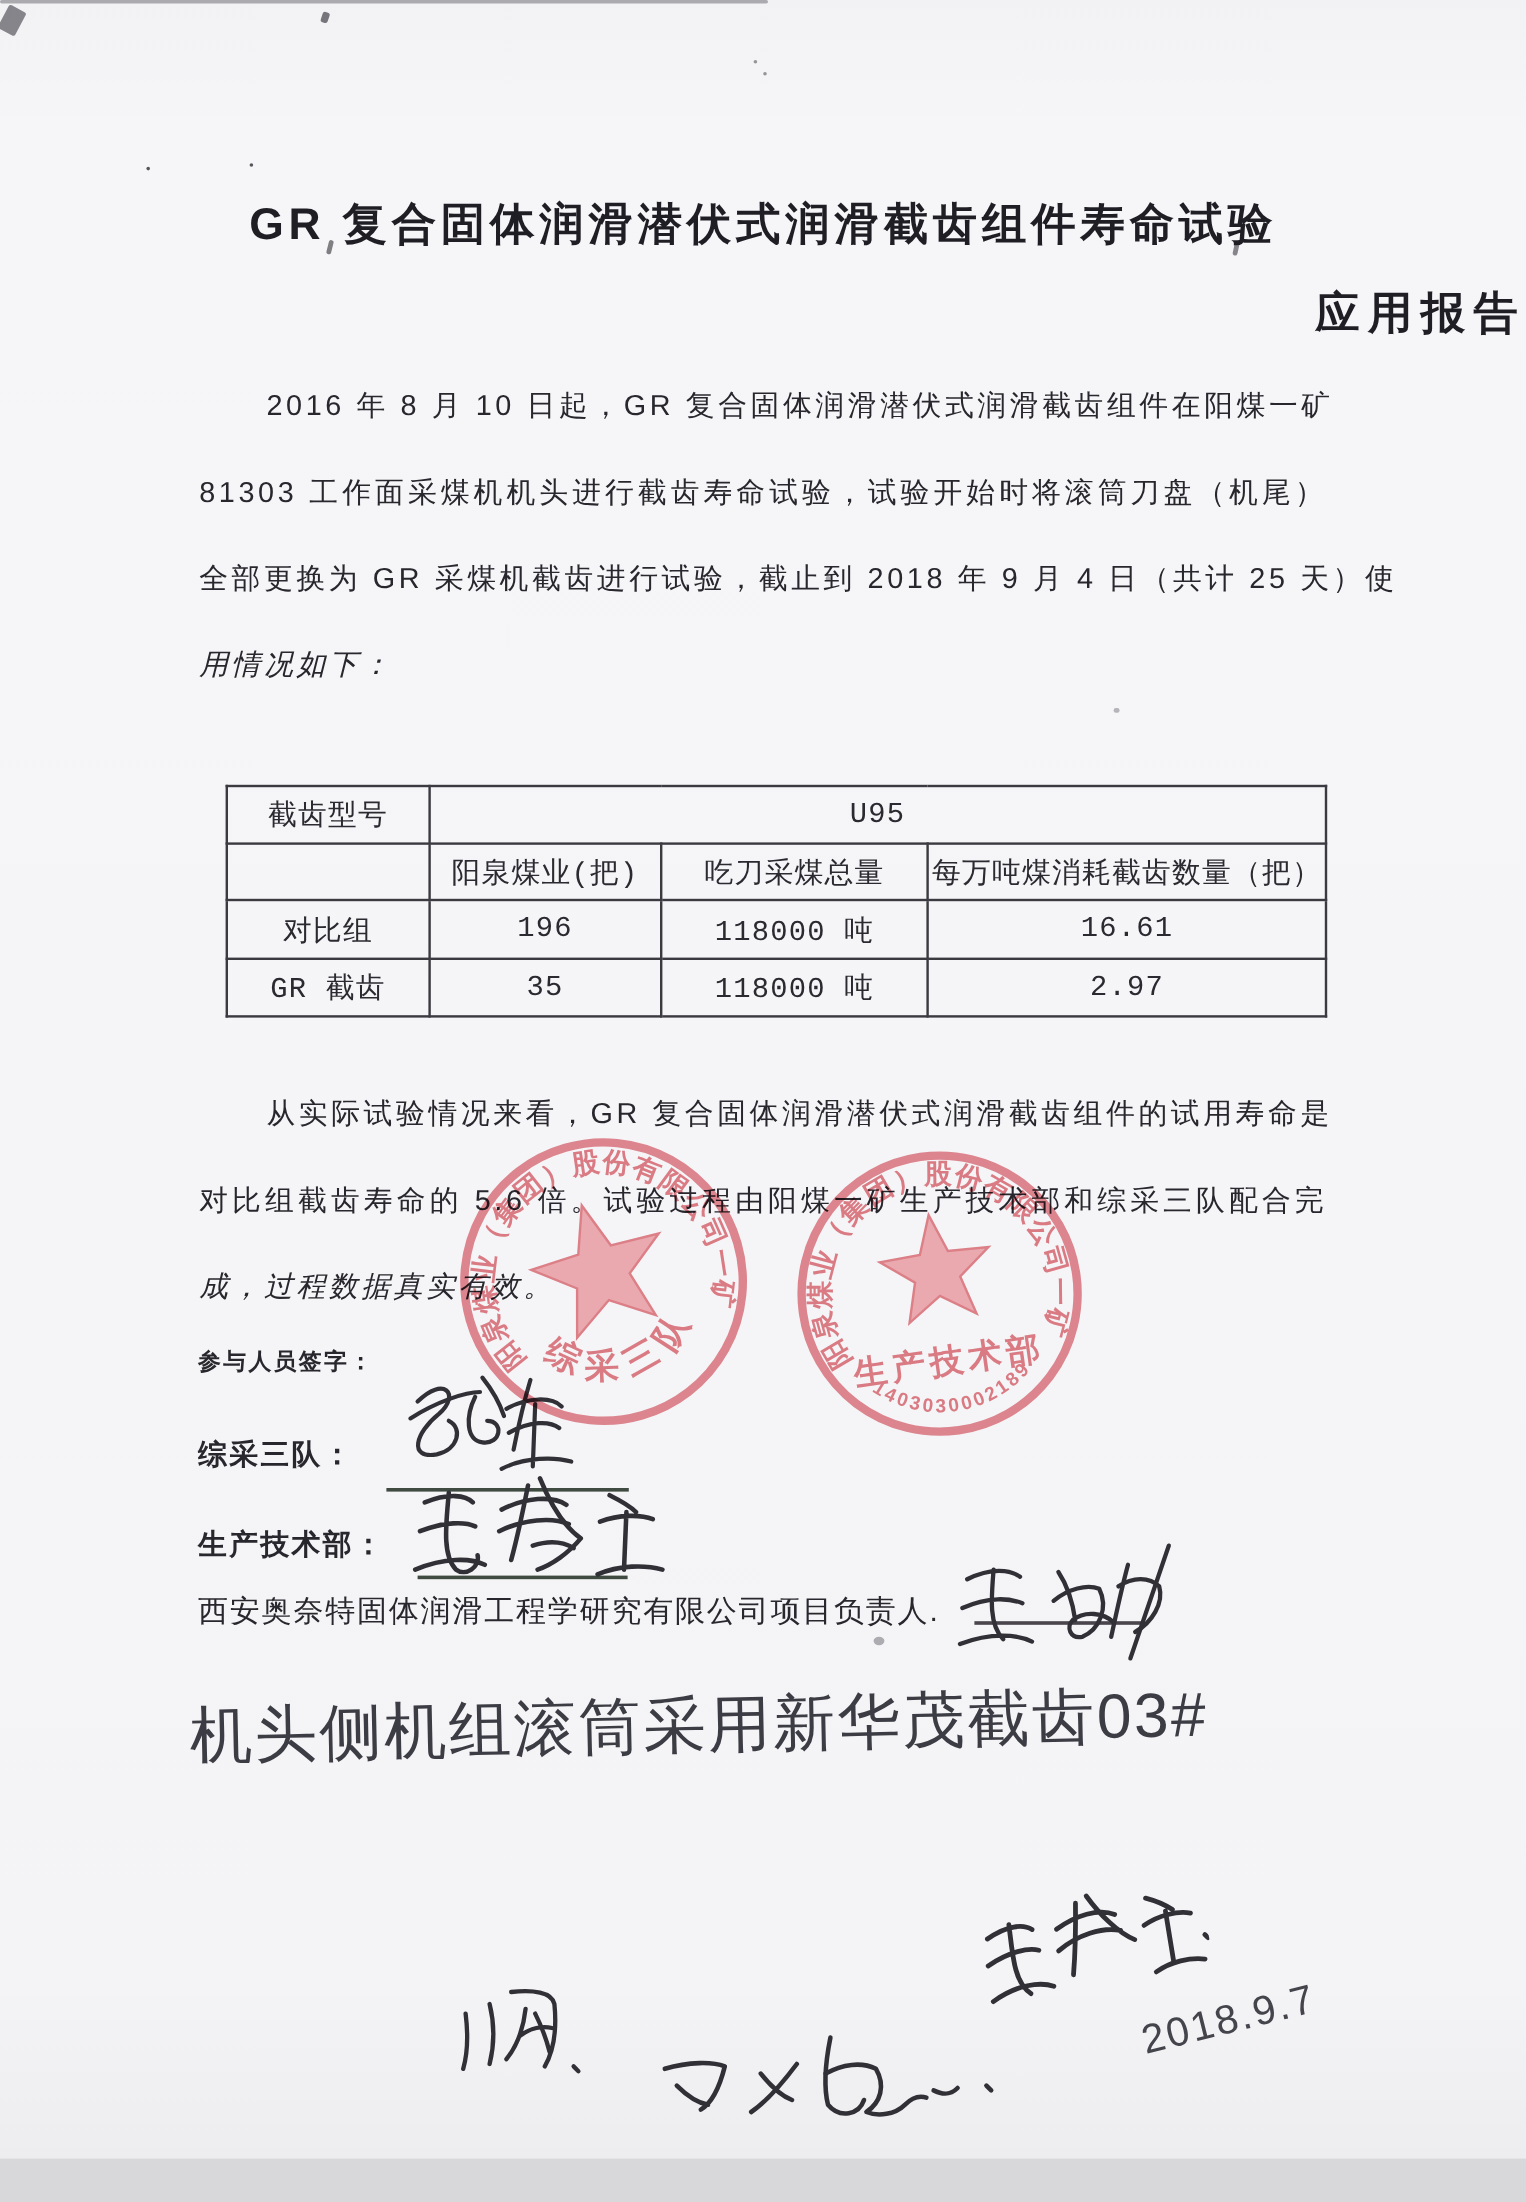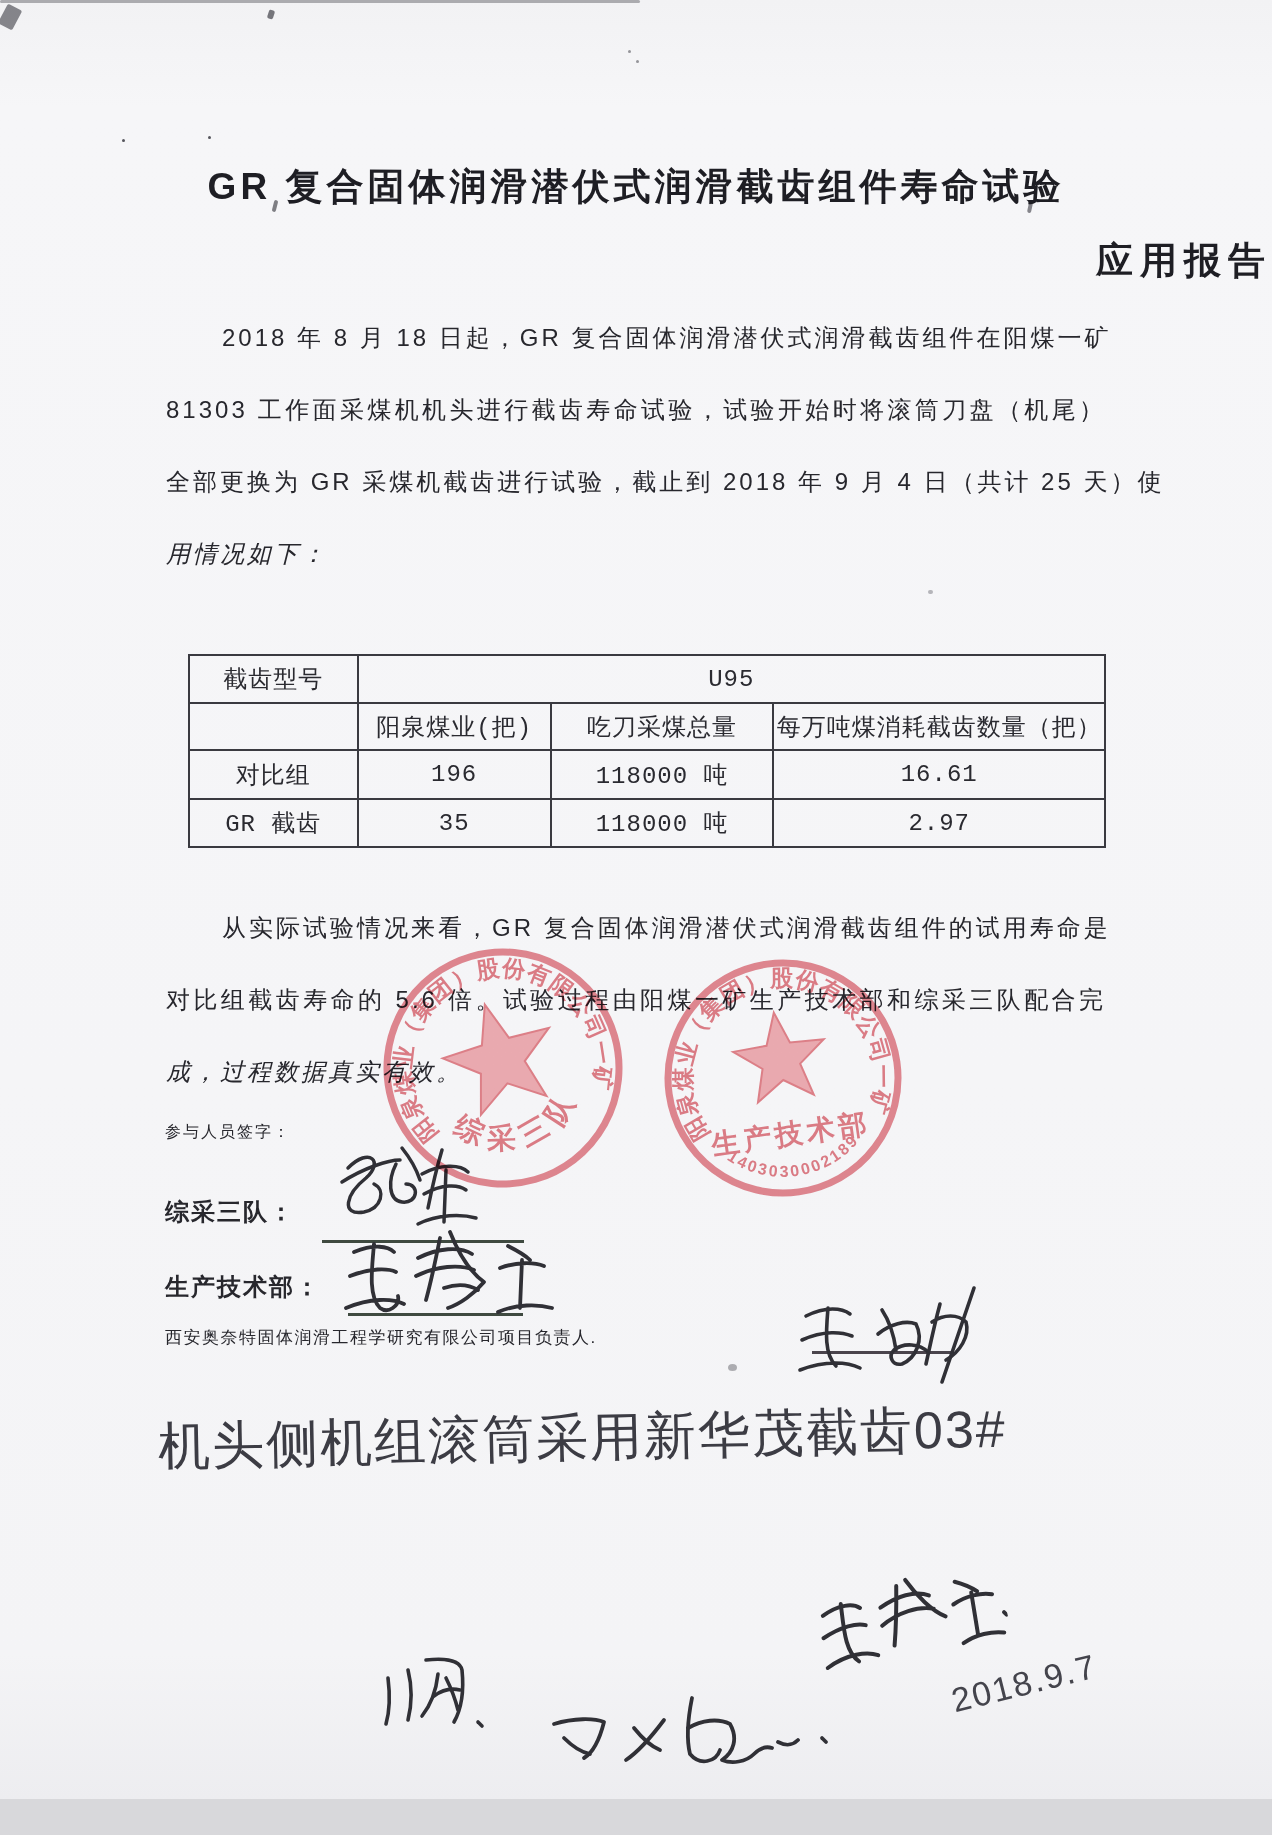--- a/index.html
+++ b/index.html
@@ -18,24 +18,24 @@
     text-align:justify; text-align-last:justify; white-space:nowrap;
   }
   .bodyline.short { text-align:left; text-align-last:left;font-style:italic; }
   .bodyline.indent { padding-left:56px; width:884px; }
   table.data {
     position:absolute; left:188px; top:654px; width:918px;
     border-collapse:collapse; table-layout:fixed; font-size:24px; color:#2a2a30;
   }
   table.data td { border:2px solid #3a3a40; text-align:center; vertical-align:middle; padding:0; letter-spacing:1px;font-family:Liberation Mono, monospace; }
   .r1 { height:48px; } .r2 { height:47px; } .r3 { height:49px; } .r4 { height:48px;border-radius:22px; }
-  .sig-heading { left:165px; top:1122px; font-size:16px; font-weight:400; letter-spacing:2px; }
+  .sig-heading { left:165px; top:1122px; font-size:19px; font-weight:700; letter-spacing:2px; }
   .sig-label { font-size:24px; letter-spacing:2px;font-weight:bold; }
   .underline { height:2.5px; background:#3f4a40; }
-  .proj-line { left:165px; top:1326px; font-size:17px; letter-spacing:1.5px; }
+  .proj-line { left:165px; top:1326px; font-size:25px; letter-spacing:1.5px; }
   .hand-note {
     left:158px; top:1402px; width:980px; font-size:52px; letter-spacing:2px;
     color:#3c3c44; transform:rotate(-1.2deg); white-space:nowrap;
   }
   .hand-date { left:950px; top:1664px; font-size:34px; letter-spacing:2px; color:#44444c; transform:rotate(-14deg); }
   .stamp { mix-blend-mode:multiply; opacity:.88; }
   .stamp text { font-family:"Liberation Sans","DejaVu Sans",sans-serif; font-weight:600; }
   .scribble path { fill:none; stroke:#303036; stroke-linecap:round; stroke-linejoin:round; }
   .speck { background:#55555c; border-radius:2px; }
 </style>
@@ -54,21 +54,21 @@
   <div class="abs speck" style="left:628px;top:50px;width:3px;height:3px;opacity:.6"></div>
   <div class="abs speck" style="left:636px;top:60px;width:3px;height:3px;opacity:.6"></div>
   <div class="abs speck" style="left:688px;top:480px;width:4px;height:4px;opacity:.5"></div>
   <div class="abs speck" style="left:928px;top:590px;width:5px;height:4px;opacity:.4"></div>
   <div class="abs speck" style="left:728px;top:1364px;width:9px;height:7px;opacity:.45;border-radius:50%"></div>
   <div class="abs" style="left:0;top:1826px;width:1272px;height:9px;background:#e2e2e6"></div>
 
   <div class="abs doc-title">GR 复合固体润滑潜伏式润滑截齿组件寿命试验</div>
   <div class="abs doc-title2">应用报告</div>
 
-  <div class="abs bodyline indent" style="top:322px">2018 年 8 月 18 日起，GR 复合固体润滑潜伏式润滑截齿组件在阳煤一矿</div>
+  <div class="abs bodyline indent" style="top:322px">2016 年 8 月 10 日起，GR 复合固体润滑潜伏式润滑截齿组件在阳煤一矿</div>
   <div class="abs bodyline" style="top:394px">81303 工作面采煤机机头进行截齿寿命试验，试验开始时将滚筒刀盘（机尾）</div>
   <div class="abs bodyline" style="top:466px">全部更换为 GR 采煤机截齿进行试验，截止到 2018 年 9 月 4 日（共计 25 天）使</div>
   <div class="abs bodyline short" style="top:538px">用情况如下：</div>
 
   <table class="data">
     <colgroup>
         <col style="width:18.4%">
         <col style="width:21.1%">
         <col style="width:24.3%">
         <col style="width:36.2%">

